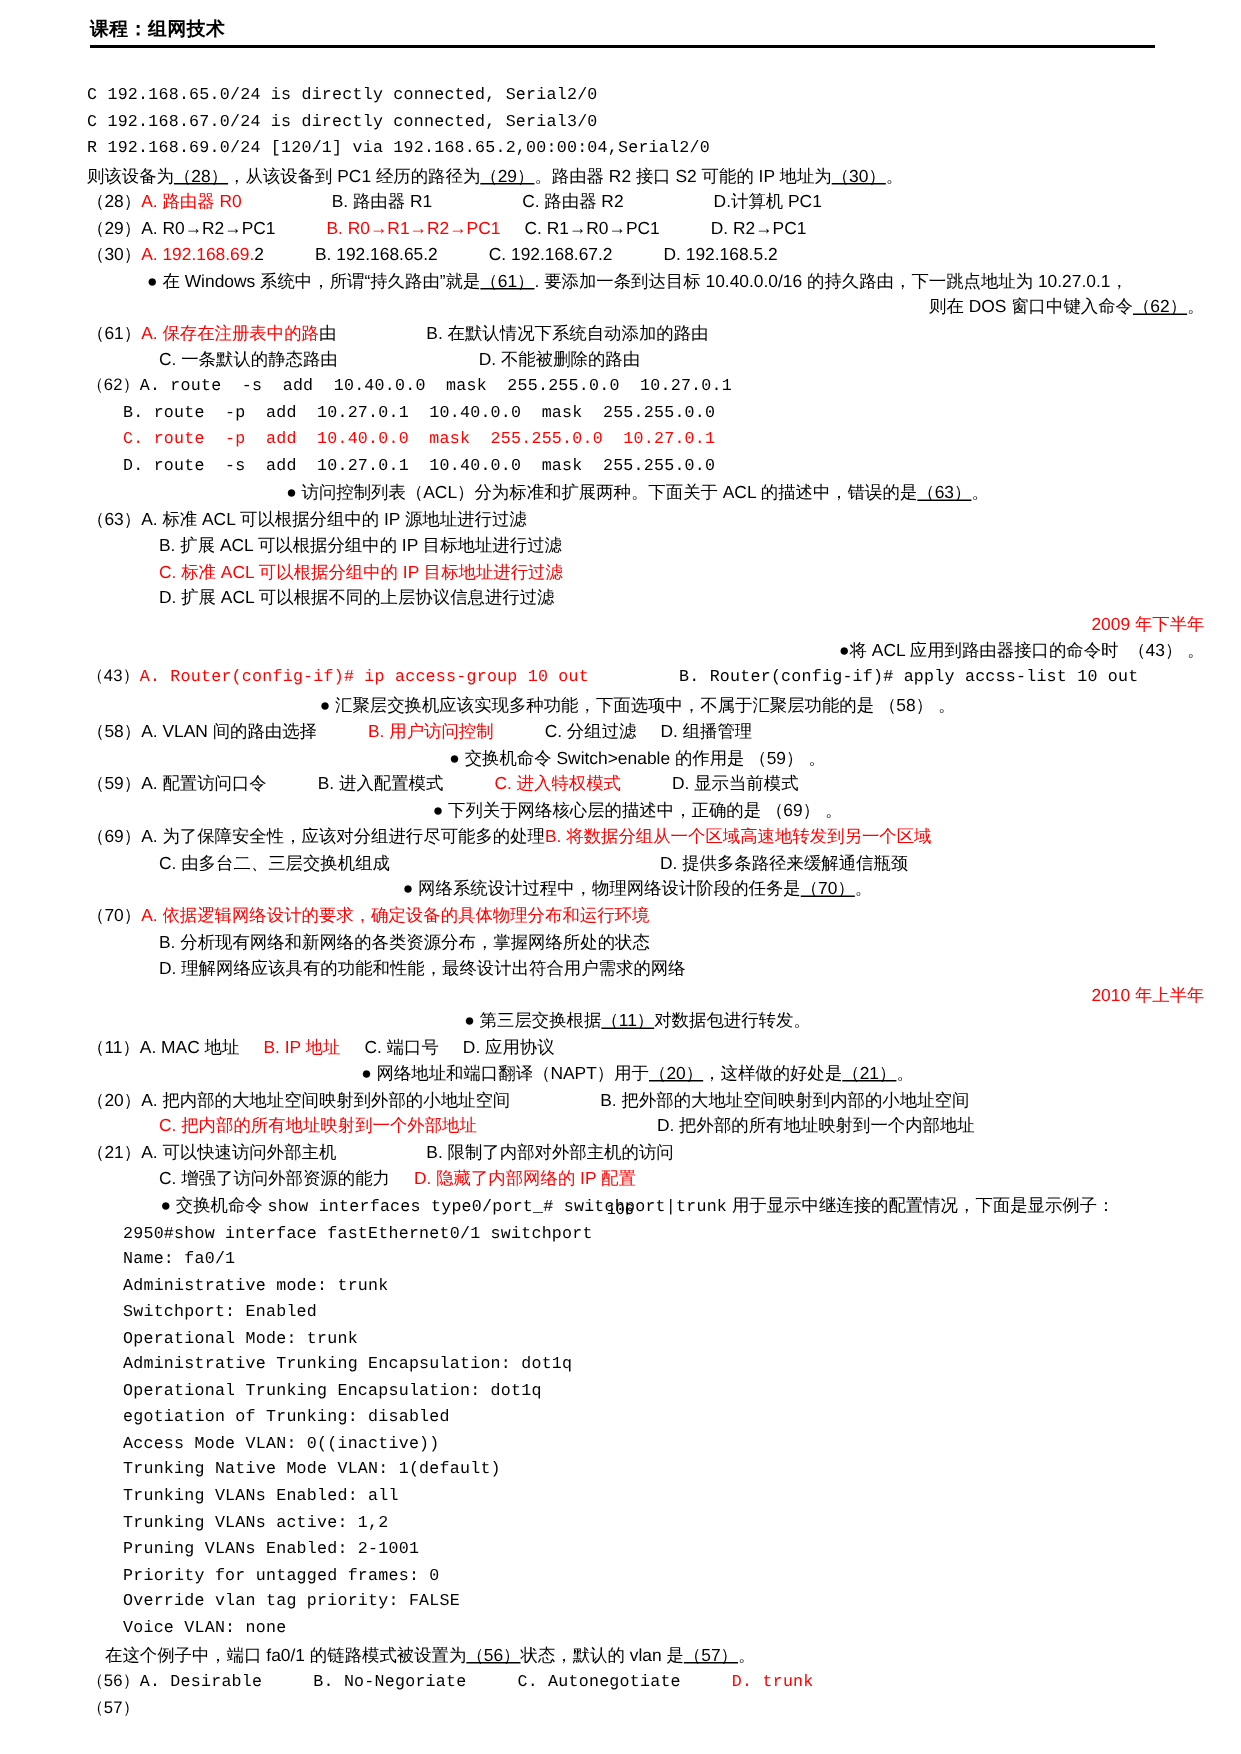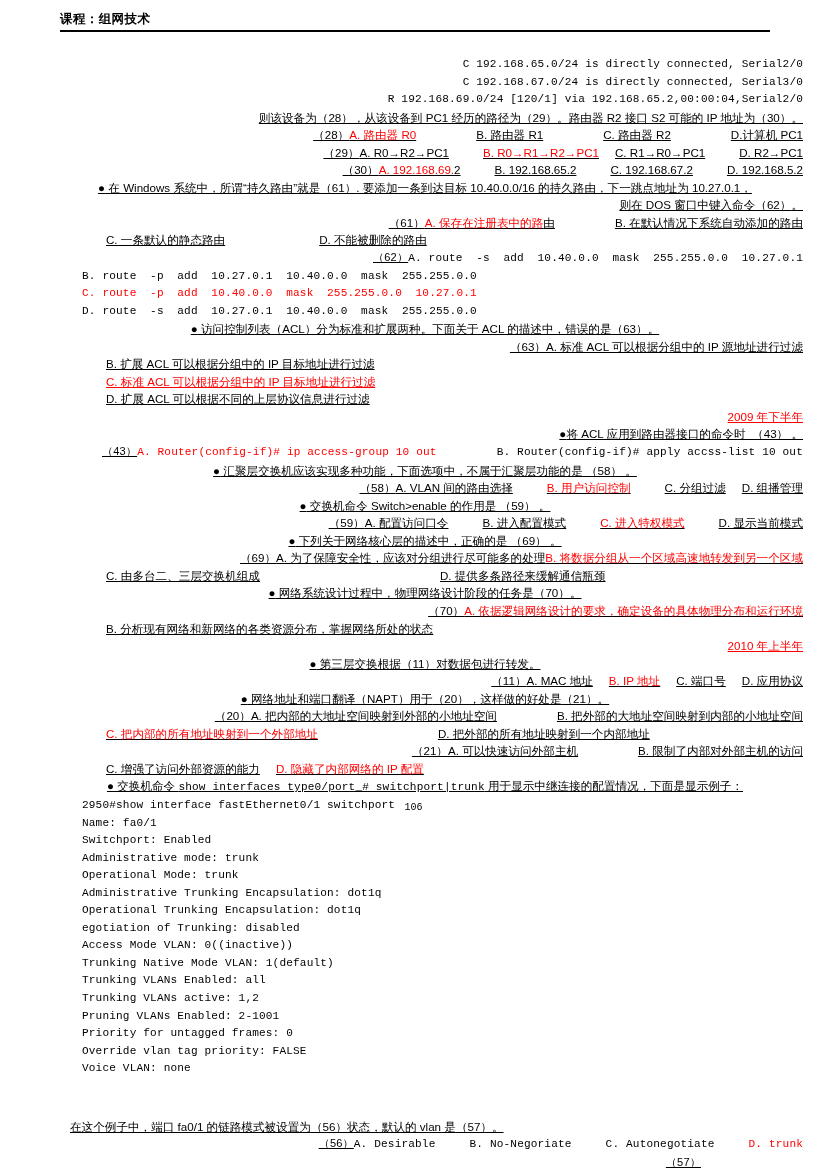--- a/index.html
+++ b/index.html
@@ -52,27 +52,26 @@
     word-break: break-word;
   }
   
   .mono {
     font-family: "Liberation Mono", "DejaVu Sans Mono", monospace;
     font-size: 11.1px;
     letter-spacing: 0.15px;
   }
   .cn {
     font-family: "Liberation Sans", "DejaVu Sans", sans-serif;
-    text-decoration: underline;
   }
   .red { color: #ff0000; }
   .ind-0  { padding-left: 0px; text-align: right; }
   .ind-1  { padding-left: 11px; text-align: center; }
-  .ind-2  { padding-left: 22px; text-align: right; }
-  .ind-3  { padding-left: 34px; margin-top: 40px; }
+  .ind-2  { padding-left: 22px; }
+  .ind-3  { padding-left: 34px; }
   .ind-4  { padding-left: 46px; }
   .ind-6  { padding-left: 70px; }
   .ul { text-decoration: underline; }
   .sec-head {
     color: #ff0000;
     font-size: 11.6px;
     line-height: 17.55px;
   }
   .bul::before { content: "\25CF"; }
   .tab-sm { display: inline-block; width: 16px; }
@@ -141,39 +140,40 @@
     <div class="line cn ind-1"><span class="bul"></span><span> 交换机命令 Switch&gt;enable 的作用是 （59） 。</span></div>
     <div class="line cn ind-2"><span>（59）</span><span>A. 配置访问口令</span><span class="tab-md"></span><span>B. 进入配置模式</span><span class="tab-md"></span><span class="red">C. 进入特权模式</span><span class="tab-md"></span><span>D. 显示当前模式</span></div>
 
     <div class="line cn ind-1"><span class="bul"></span><span> 下列关于网络核心层的描述中，正确的是 （69） 。</span></div>
     <div class="line cn ind-2"><span>（69）</span><span>A. 为了保障安全性，应该对分组进行尽可能多的处理</span><span class="red">B. 将数据分组从一个区域高速地转发到另一个区域</span></div>
     <div class="line cn ind-6"><span>C. 由多台二、三层交换机组成</span><span class="tab-lg"></span><span class="tab-lg"></span><span class="tab-lg"></span><span>D. 提供多条路径来缓解通信瓶颈</span></div>
 
     <div class="line cn ind-1"><span class="bul"></span><span> 网络系统设计过程中，物理网络设计阶段的任务是</span><span class="ul">（70）</span><span>。</span></div>
     <div class="line cn ind-2"><span>（70）</span><span class="red">A. 依据逻辑网络设计的要求，确定设备的具体物理分布和运行环境</span></div>
     <div class="line cn ind-6">B. 分析现有网络和新网络的各类资源分布，掌握网络所处的状态</div>
+    <div class="line cn ind-6">D. 理解网络应该具有的功能和性能，最终设计出符合用户需求的网络</div>
 
     <div class="sec-head cn ind-0">2010 年上半年</div>
 
     <div class="line cn ind-1"><span class="bul"></span><span> 第三层交换根据</span><span class="ul">（11）</span><span>对数据包进行转发。</span></div>
     <div class="line cn ind-2"><span>（11）</span><span>A. MAC 地址</span><span class="tab-sm"></span><span class="red">B. IP 地址</span><span class="tab-sm"></span><span>C. 端口号</span><span class="tab-sm"></span><span>D. 应用协议</span></div>
 
     <div class="line cn ind-1"><span class="bul"></span><span> 网络地址和端口翻译（NAPT）用于</span><span class="ul">（20）</span><span>，这样做的好处是</span><span class="ul">（21）</span><span>。</span></div>
     <div class="line cn ind-2"><span>（20）</span><span>A. 把内部的大地址空间映射到外部的小地址空间</span><span class="tab-lg"></span><span>B. 把外部的大地址空间映射到内部的小地址空间</span></div>
     <div class="line cn ind-6"><span class="red">C. 把内部的所有地址映射到一个外部地址</span><span class="tab-lg"></span><span class="tab-lg"></span><span>D. 把外部的所有地址映射到一个内部地址</span></div>
     <div class="line cn ind-2"><span>（21）</span><span>A. 可以快速访问外部主机</span><span class="tab-lg"></span><span>B. 限制了内部对外部主机的访问</span></div>
     <div class="line cn ind-6"><span>C. 增强了访问外部资源的能力</span><span class="tab-sm"></span><span class="red">D. 隐藏了内部网络的 IP 配置</span></div>
 
     <div class="line cn ind-1"><span class="bul"></span><span> 交换机命令 </span><span class="mono">show interfaces type0/port_# switchport|trunk</span><span> 用于显示中继连接的配置情况，下面是显示例子：</span></div>
 
     <div>
       <div class="line mono ind-4">2950#show interface fastEthernet0/1 switchport</div>
       <div class="line mono ind-4">Name: fa0/1</div>
+      <div class="line mono ind-4">Administrative mode: trunk</div>
       <div class="line mono ind-4">Switchport: Enabled</div>
-      <div class="line mono ind-4">Administrative mode: trunk</div>
       <div class="line mono ind-4">Operational Mode: trunk</div>
       <div class="line mono ind-4">Administrative Trunking Encapsulation: dot1q</div>
       <div class="line mono ind-4">Operational Trunking Encapsulation: dot1q</div>
       <div class="line mono ind-4">egotiation of Trunking: disabled</div>
       <div class="line mono ind-4">Access Mode VLAN: 0((inactive))</div>
       <div class="line mono ind-4">Trunking Native Mode VLAN: 1(default)</div>
       <div class="line mono ind-4">Trunking VLANs Enabled: all</div>
       <div class="line mono ind-4">Trunking VLANs active: 1,2</div>
       <div class="line mono ind-4">Pruning VLANs Enabled: 2-1001</div>
       <div class="line mono ind-4">Priority for untagged frames: 0</div>

